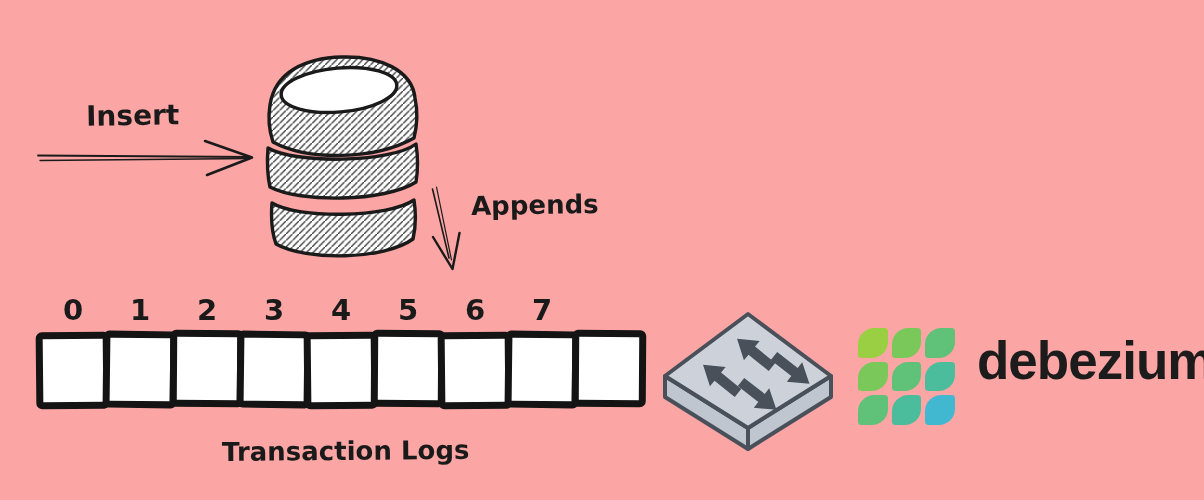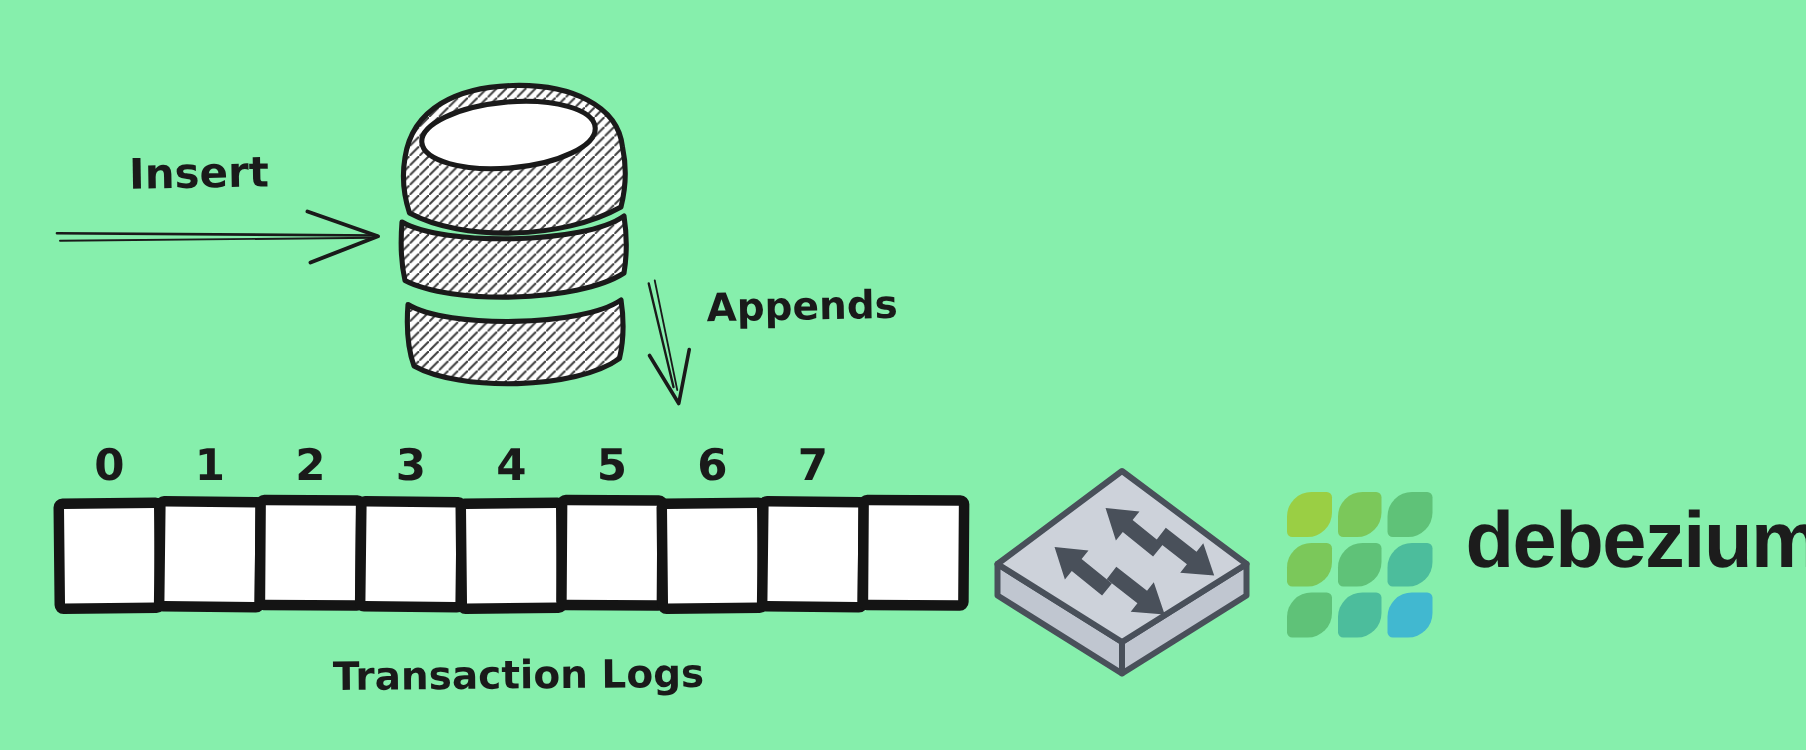--- a/index.html
+++ b/index.html
@@ -1,17 +1,17 @@
 <!DOCTYPE html>
 <html><head>
 <meta charset="utf-8">
 <style>
   html,body{margin:0;padding:0;background:#ffffff;}
   .canvas{
-    position:relative;width:1204px;height:500px;background:#86efac;
+    position:relative;width:1204px;height:500px;background:#fca5a5;
     overflow:hidden;font-family:"DejaVu Sans", sans-serif;color:#1a1a1a;
   }
   .overlay{position:absolute;left:0;top:0;width:1204px;height:500px;pointer-events:none;}
   .label{position:absolute;font-weight:600;color:#1a1a1a;white-space:nowrap;}
   .label.insert{left:86px;top:99px;font-size:28px;transform:rotate(-1deg);}
   .label.appends{left:471px;top:190px;font-size:26px;transform:rotate(-1deg);}
   .label.tlogs{left:222px;top:436px;width:228px;text-align:center;font-size:26px;transform:rotate(-0.5deg);}
 
   
   .slots{position:absolute;left:36px;top:292px;display:flex;}

